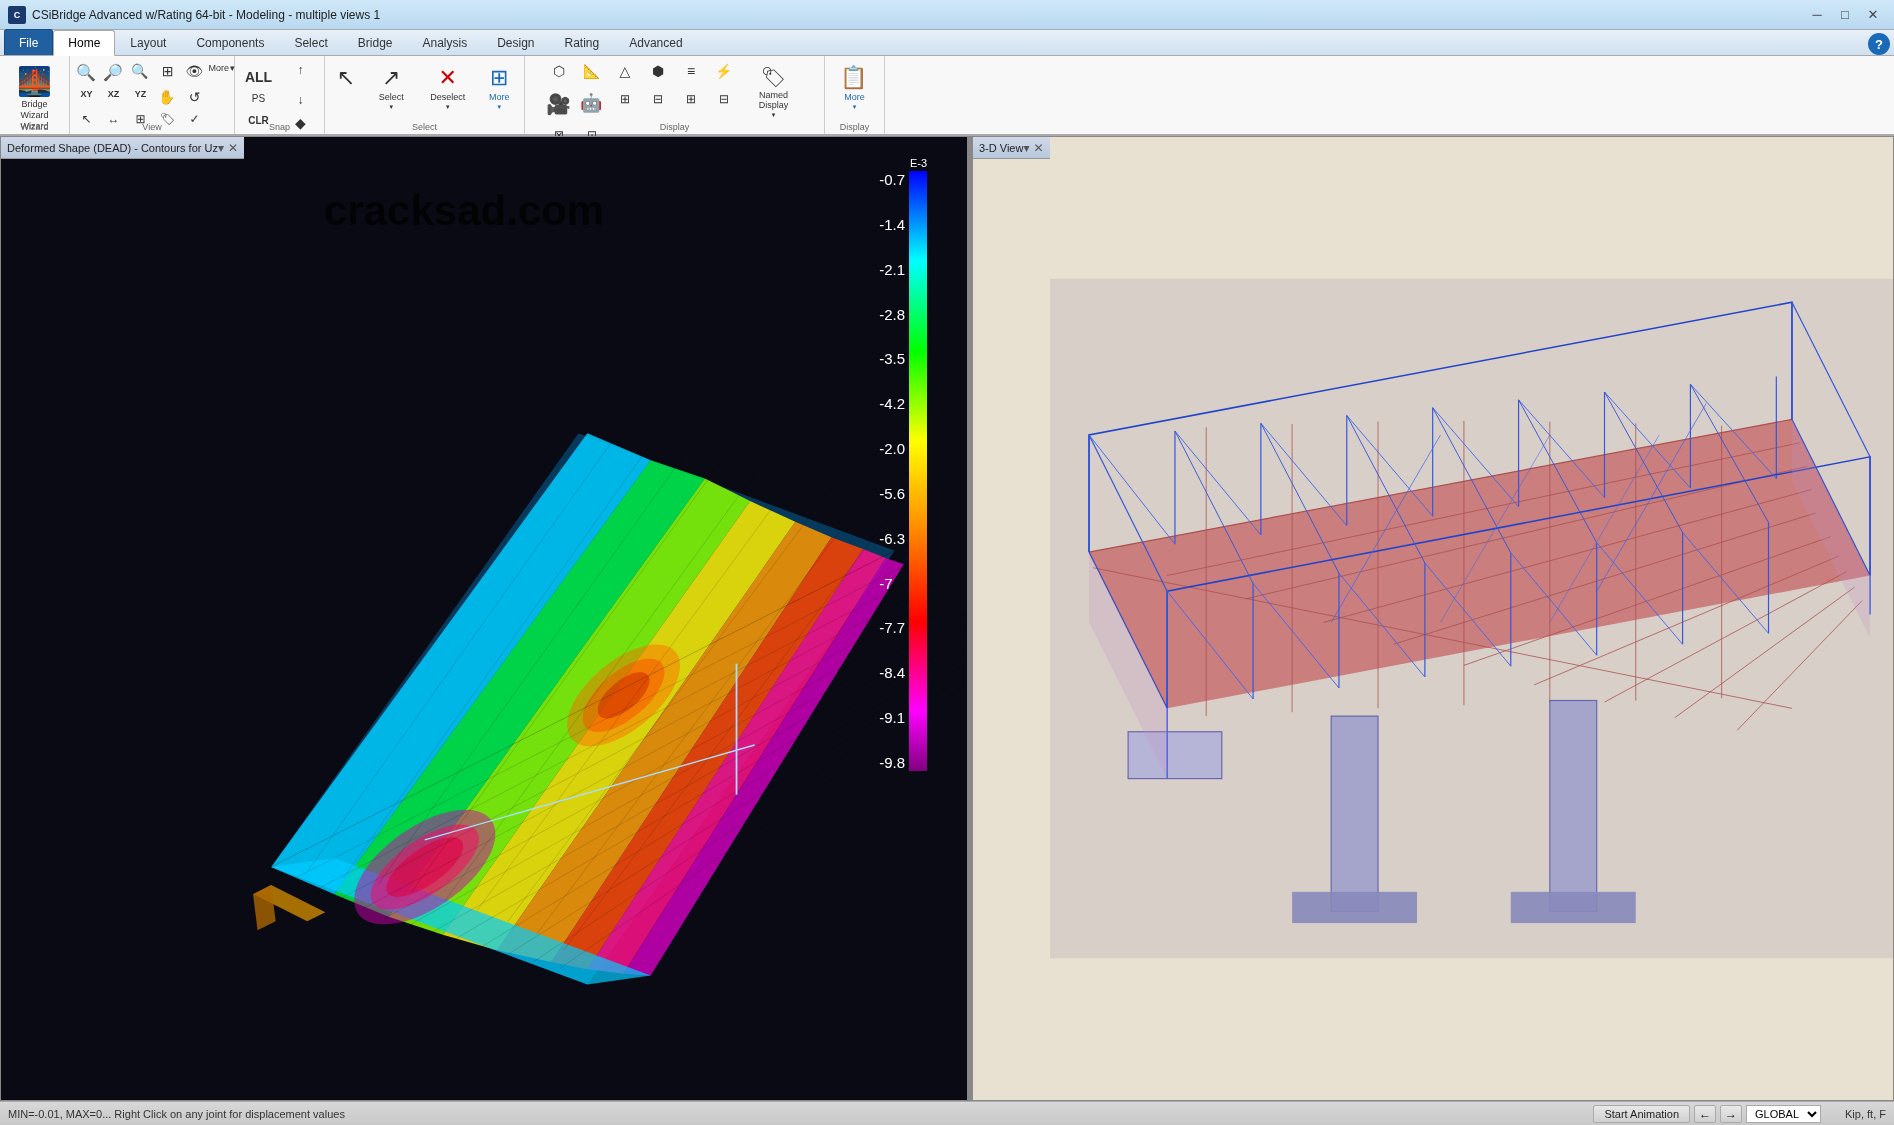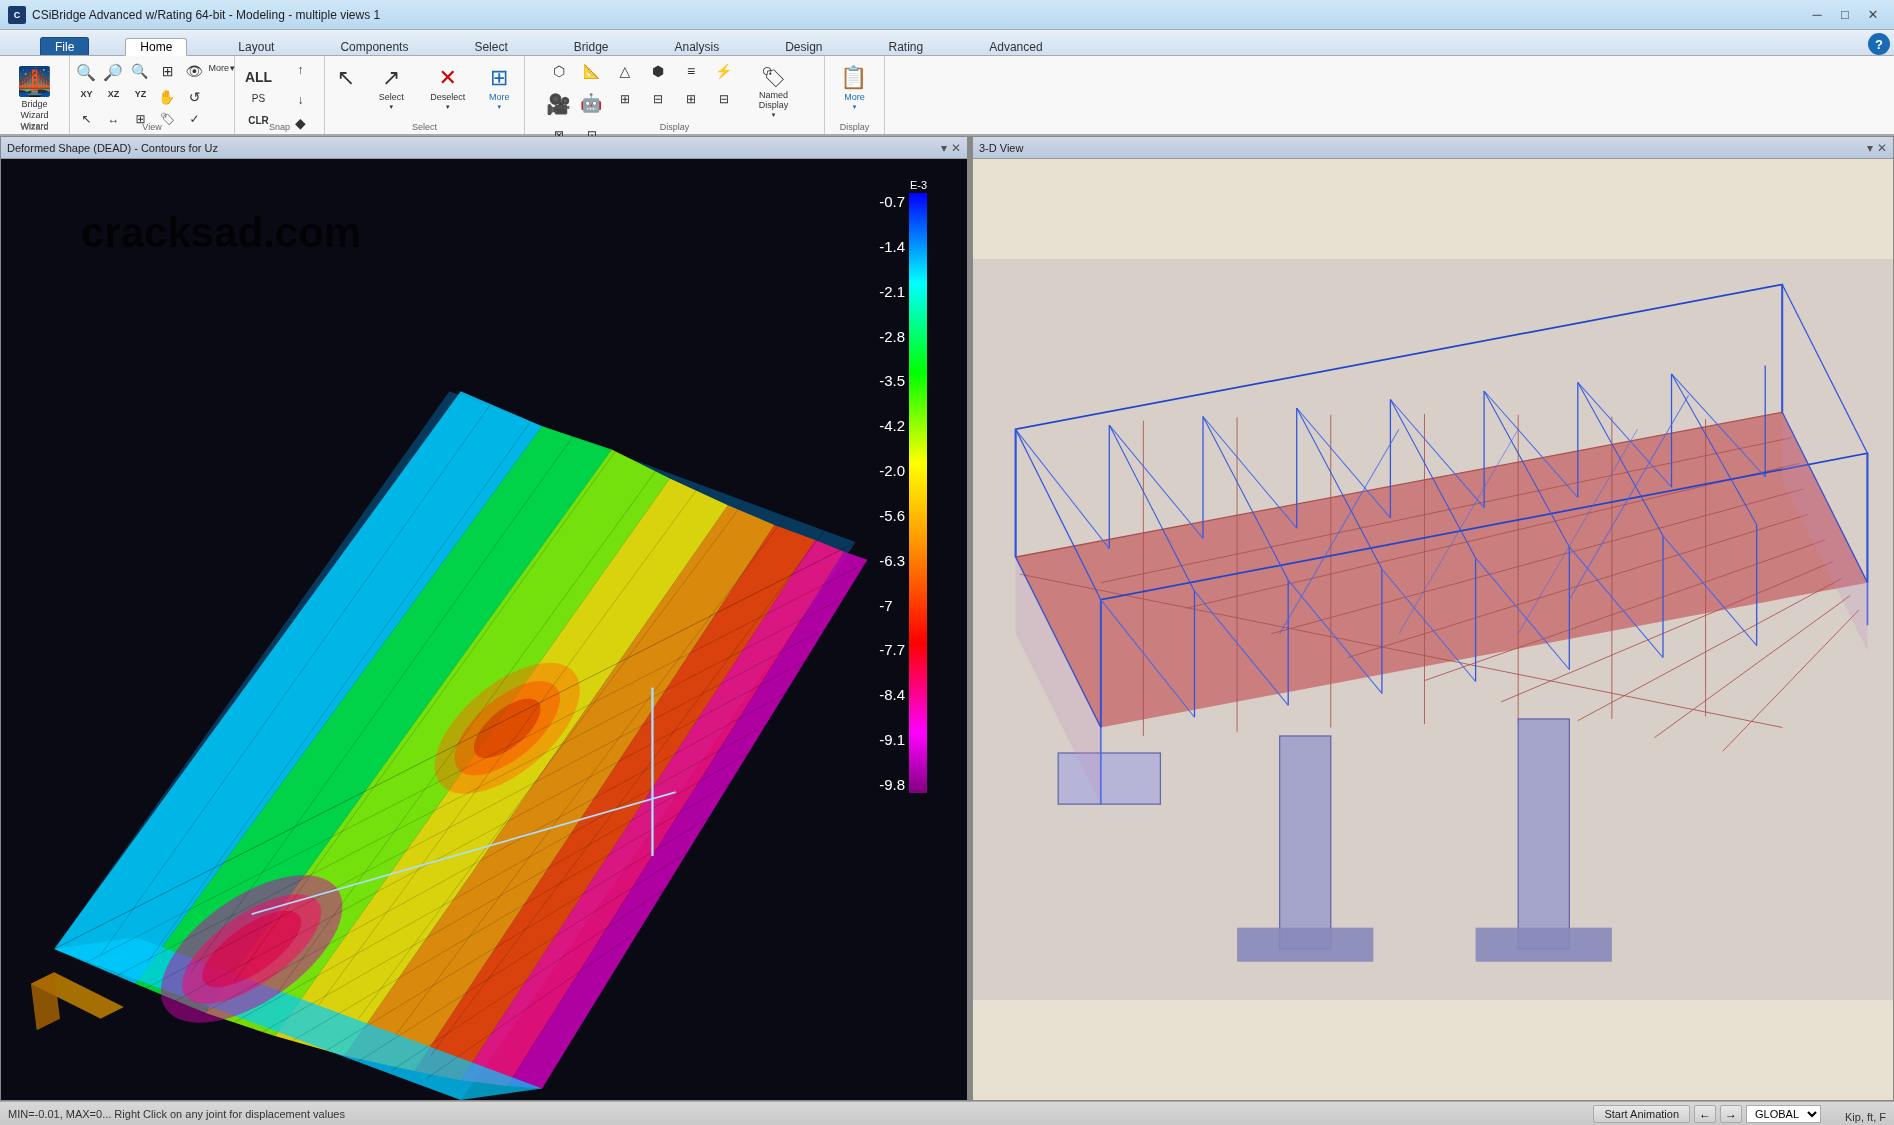--- a/index.html
+++ b/index.html
@@ -34,22 +34,22 @@
       padding-left: 4px;
     }
     .ribbon-tab {
       padding: 3px 14px;
       font-size: 12px;
       cursor: pointer;
       border: 1px solid transparent;
       border-bottom: none;
       border-radius: 3px 3px 0 0;
       color: #333;
-      height: 18px;
-      display: flex; align-items: center; margin-left: 36px;
+      height: 26px;
+      display: flex; align-items: center;
     }
     .ribbon-tab.active {
       background: #fff;
       border-color: #aaa;
       border-bottom: 1px solid #fff;
       margin-bottom: -1px;
       font-weight: 500;
       color: #000;
     }
     .ribbon-tab.file-tab {
@@ -114,21 +114,21 @@
     #main-area {
       height: calc(1125px - 30px - 26px - 80px - 24px);
       display: flex;
       background: #808080;
     }
 
     
     .view-panel {
       flex: 1;
       display: flex;
-      flex-direction: column;
+      flex-direction: row;
       border: 1px solid #888;
       background: #1a1a2e;
       position: relative;
     }
     .view-panel-header {
       height: 22px;
       background: linear-gradient(to bottom, #d0d8e8, #b8c8dc);
       display: flex;
       align-items: center;
       justify-content: space-between;
@@ -202,21 +202,21 @@
       height: 24px;
       background: linear-gradient(to bottom, #d8d8d8, #c8c8c8);
       border-top: 1px solid #aaa;
       display: flex;
       align-items: center;
       padding: 0 8px;
       gap: 0;
       font-size: 11px;
     }
     #statusbar .status-text { flex: 1; color: #333; }
-    #statusbar .status-right { display: flex; align-items: flex-end; gap: 4px; margin-left: auto; }
+    #statusbar .status-right { display: flex; align-items: center; gap: 4px; margin-left: auto; }
     .status-btn {
       padding: 2px 10px;
       background: linear-gradient(to bottom, #e8e8e8, #d0d0d0);
       border: 1px solid #aaa;
       border-radius: 2px;
       cursor: pointer;
       font-size: 11px;
       color: #222;
     }
     .status-arrow-btn {

